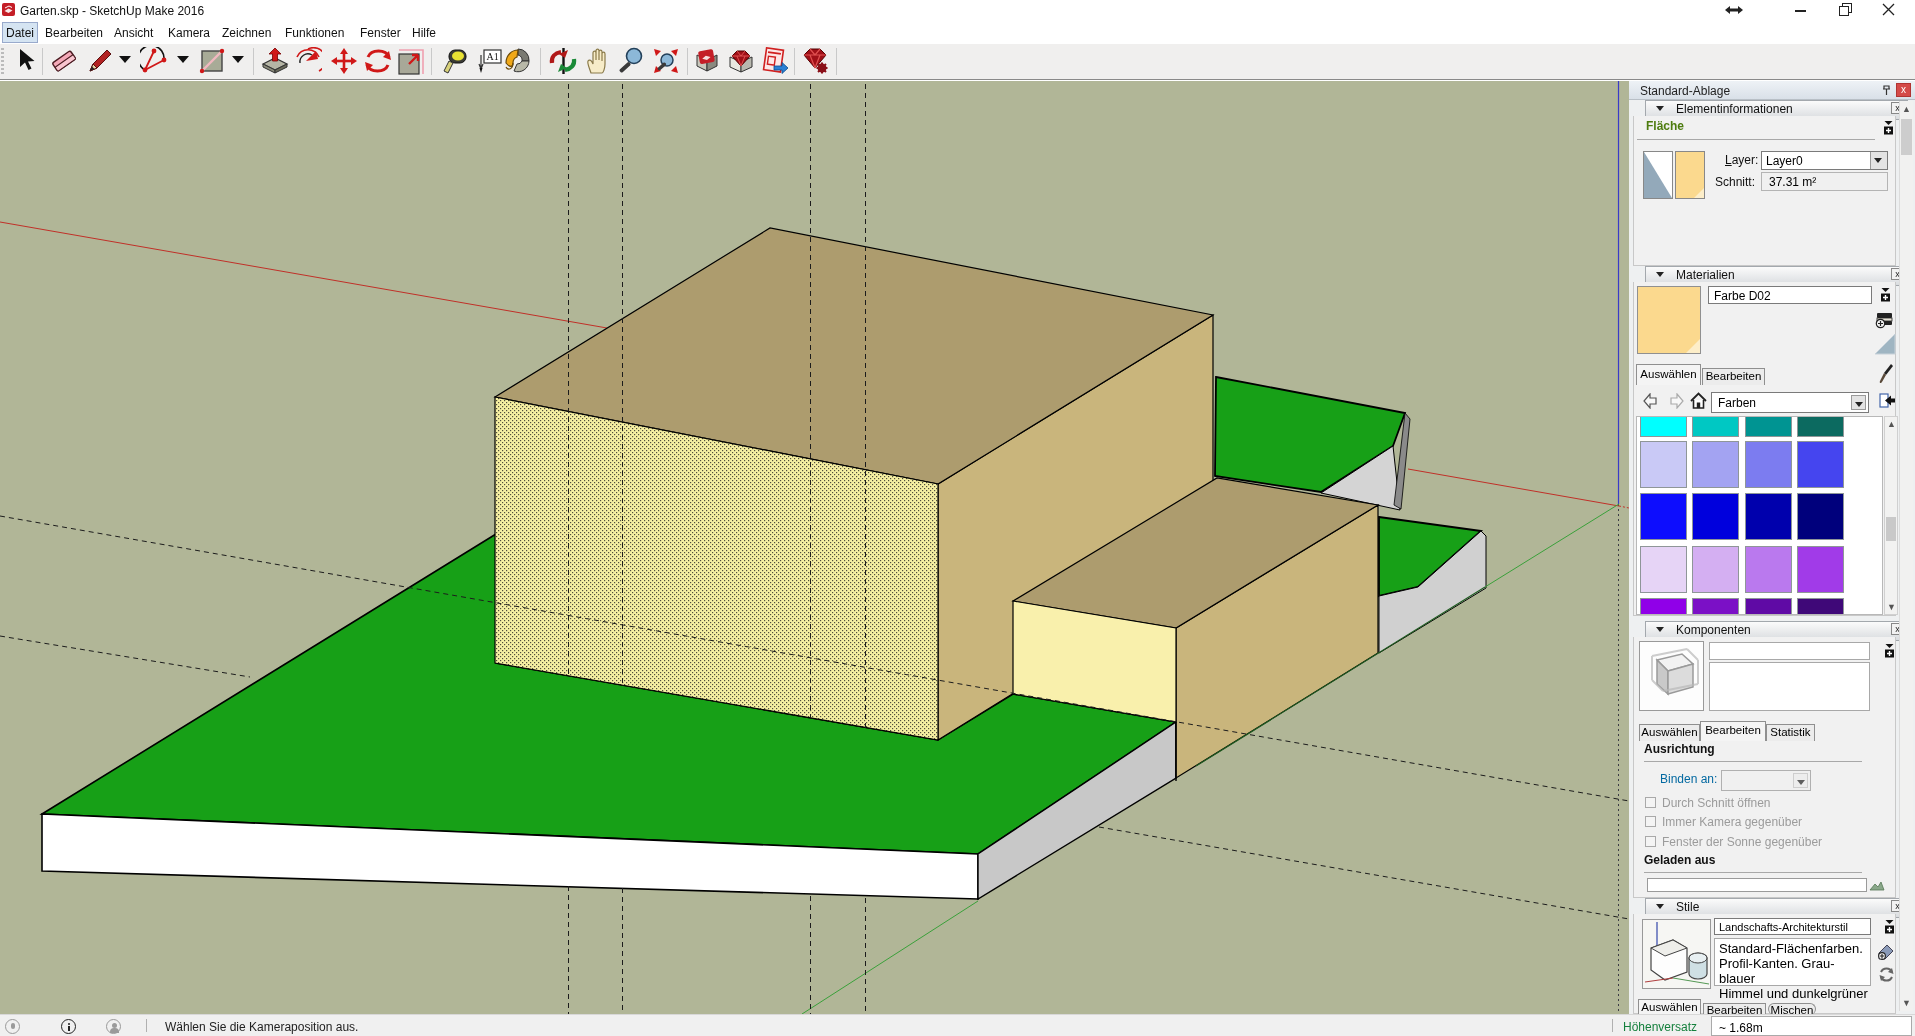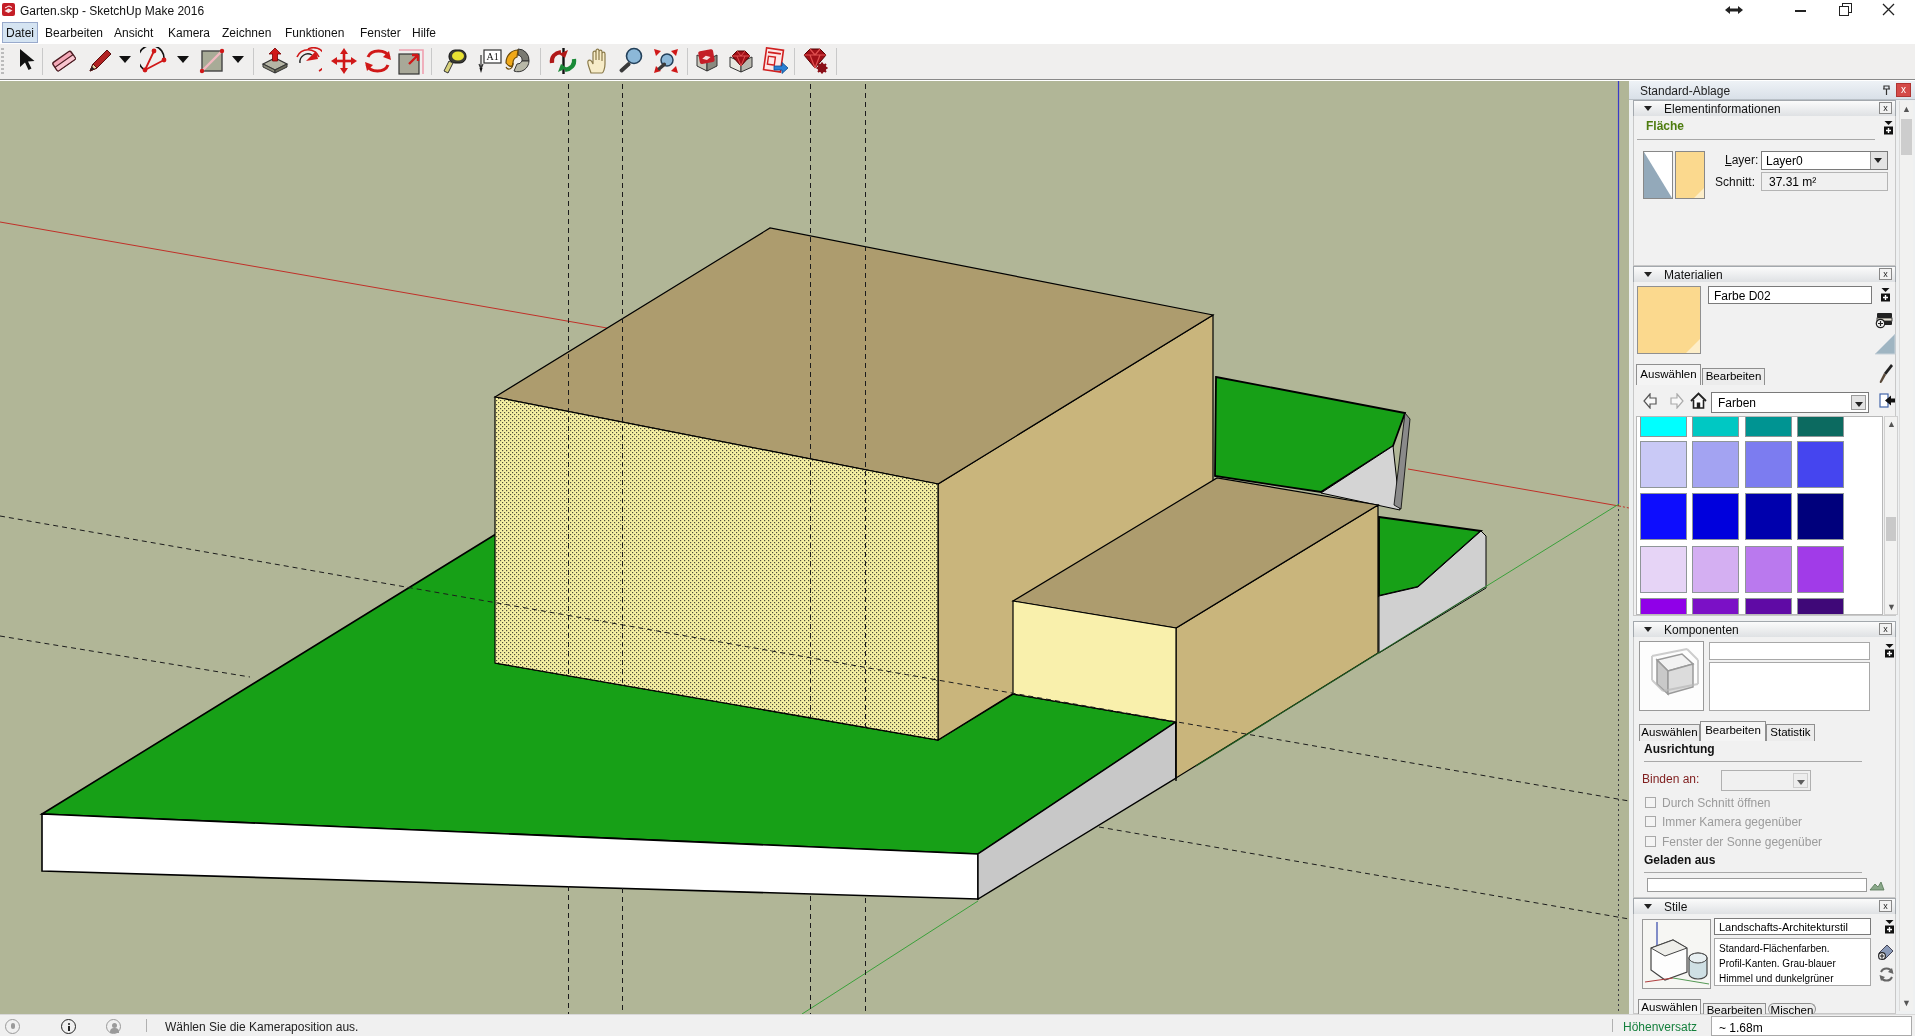--- a/index.html
+++ b/index.html
@@ -11,21 +11,21 @@
 .mi{position:absolute;top:4px;font-size:12px;color:#111;}
 #datei-hl{position:absolute;left:2px;top:0px;width:36px;height:21px;background:#d5e4f2;border:1px solid #9ac;}
 #toolbar{position:absolute;left:0;top:44px;width:1915px;height:36px;background:#f0efee;border-bottom:1px solid #898989;}
 .tsep{position:absolute;top:4px;width:1px;height:27px;background:#c9c9c9;}
 .ti{position:absolute;top:3px;width:28px;height:28px;}
 .dd{position:absolute;top:12px;width:0;height:0;border-left:6px solid transparent;border-right:6px solid transparent;border-top:7px solid #111;}
 #viewport{position:absolute;left:0;top:81px;}
 #tray{position:absolute;left:1629px;top:81px;width:286px;height:933px;background:#eef0f1;overflow:hidden;font-size:12px;}
 #statusbar{position:absolute;left:0;top:1014px;width:1915px;height:22px;background:#f0f0f0;border-top:1px solid #d8d8d8;}
 .sb-ic{position:absolute;top:4px;width:15px;height:15px;border-radius:50%;}
-.sect-h{position:absolute;left:4px;width:263px;height:20px;background:linear-gradient(#fbfbfb,#d9dcdf);border:1px solid #a3a8ad;font-size:12px;color:#111;}
+.sect-h{position:absolute;left:16px;width:263px;height:20px;background:linear-gradient(#fbfbfb,#d9dcdf);border:1px solid #a3a8ad;font-size:12px;color:#111;}
 .sect-h .tri{position:absolute;left:10px;top:5px;width:0;height:0;border-left:4px solid transparent;border-right:4px solid transparent;border-top:5px solid #222;}
 .sect-h .lbl{position:absolute;left:30px;top:1px;}
 .sect-h .x{position:absolute;right:3px;top:1px;width:13px;height:12px;background:#f2f2f2;border:1px solid #888;font-size:9px;line-height:10px;text-align:center;color:#222;}
 .fld{position:absolute;background:#fff;border:1px solid #7a7a7a;}
 .btnarr{position:absolute;background:#e3e3e3;border-left:1px solid #9a9a9a;}
 .btnarr:after{content:"";position:absolute;left:3px;top:6px;border-left:4px solid transparent;border-right:4px solid transparent;border-top:5px solid #222;}
 .chk{position:absolute;width:11px;height:11px;background:#f4f4f4;border:1px solid #a9a9a9;}
 .glabel{color:#9b9b9b;}
 .tab{position:absolute;border:1px solid #8f8f8f;border-bottom:none;background:#ececec;font-size:11.5px;text-align:center;overflow:hidden;white-space:nowrap;}
 .tab.act{background:#f4f4f4;}
@@ -437,21 +437,21 @@
   <svg class="detach" style="left:255px;top:563px" viewBox="0 0 11 14">
       <path d="M1.5 0 L9.5 0 L5.5 4 Z" fill="#111"></path>
       <rect x="1" y="5.5" width="9" height="8" fill="#111"></rect>
       <path d="M5.5 7 L5.5 12 M3 9.5 L8 9.5" stroke="#fff" stroke-width="1.4"></path>
     </svg>
   <div class="tab" style="left:10px;top:643px;width:61px;height:17px;"><span style="position:relative;top:1px">Auswählen</span></div>
   <div class="tab act" style="left:71px;top:640px;width:66px;height:20px;"><span style="position:relative;top:2px">Bearbeiten</span></div>
   <div class="tab" style="left:137px;top:643px;width:49px;height:17px;"><span style="position:relative;top:1px">Statistik</span></div>
   <span style="position:absolute;left:15px;top:661px;font-weight:bold;color:#111">Ausrichtung</span>
   <div style="position:absolute;left:15px;top:680px;width:218px;height:1px;background:#a8a8a8"></div>
-  <span style="position:absolute;left:13px;top:691px;color:#7f1d1d">Binden an:</span>
+  <span style="position:absolute;left:31px;top:691px;color:#0369a1">Binden an:</span>
   <div class="fld" style="left:92px;top:689px;width:90px;height:21px;background:#f0f0f0;border-color:#b0b0b0;">
       <div class="btnarr" style="right:2px;top:2px;width:15px;height:15px;border:1px solid #c0c0c0;background:#ececec;opacity:0.7"></div>
     </div>
   <div class="chk" style="left:16px;top:716px"></div>
     <span class="glabel" style="position:absolute;left:33px;top:715px">Durch Schnitt öffnen</span>
   <div class="chk" style="left:16px;top:735px"></div>
     <span class="glabel" style="position:absolute;left:33px;top:734px">Immer Kamera gegenüber</span>
   <div class="chk" style="left:16px;top:755px"></div>
     <span class="glabel" style="position:absolute;left:33px;top:754px">Fenster der Sonne gegenüber</span>
   <span style="position:absolute;left:15px;top:772px;font-weight:bold;color:#111">Geladen aus</span>
@@ -475,21 +475,21 @@
         <path d="M46 38 a9 5 0 0 1 18 0 l0 16 a9 5 0 0 1 -18 0 Z" fill="#cfe0e4" stroke="#444" stroke-width="1.2"></path>
         <ellipse cx="55" cy="38" rx="9" ry="5" fill="#e8f0f2" stroke="#444" stroke-width="1"></ellipse>
         <line x1="2" y1="62" x2="30" y2="58" stroke="#b04040" stroke-width="1.2"></line>
         <line x1="30" y1="58" x2="66" y2="64" stroke="#559955" stroke-width="1"></line>
       </svg>
   </div>
   <div class="fld" style="left:85px;top:837px;width:157px;height:17px;">
       <span style="position:absolute;left:4px;top:2px;font-size:11px">Landschafts-Architekturstil</span>
     </div>
   <div class="fld" style="left:85px;top:857px;width:157px;height:48px;border-color:#a8a8a8;">
-      <span style="position:absolute;left:4px;top:2px;font-size:10px;line-height:15px">Standard-Flächenfarben.<br>Profil-Kanten. Grau-blauer<br>Himmel und dunkelgrüner</span>
+      <span style="position:absolute;left:4px;top:2px;font-size:13px;line-height:15px">Standard-Flächenfarben.<br>Profil-Kanten. Grau-blauer<br>Himmel und dunkelgrüner</span>
     </div>
   <svg class="detach" style="left:255px;top:839px" viewBox="0 0 11 14">
       <path d="M1.5 0 L9.5 0 L5.5 4 Z" fill="#111"></path>
       <rect x="1" y="5.5" width="9" height="8" fill="#111"></rect>
       <path d="M5.5 7 L5.5 12 M3 9.5 L8 9.5" stroke="#fff" stroke-width="1.4"></path>
     </svg>
   <svg style="position:absolute;left:248px;top:862px" width="18" height="18" viewBox="0 0 18 18">
       <path d="M10 2 L16 8 L8 16 L2 16 L2 10 Z" fill="#8a9ab8" stroke="#445" stroke-width="1"></path>
       <circle cx="5" cy="13" r="3.4" fill="#f4f4f4" stroke="#222" stroke-width="1.1"></circle>
       <path d="M5 11 L5 15.5 M2.8 13 L7.2 13" stroke="#222" stroke-width="1.1"></path>

